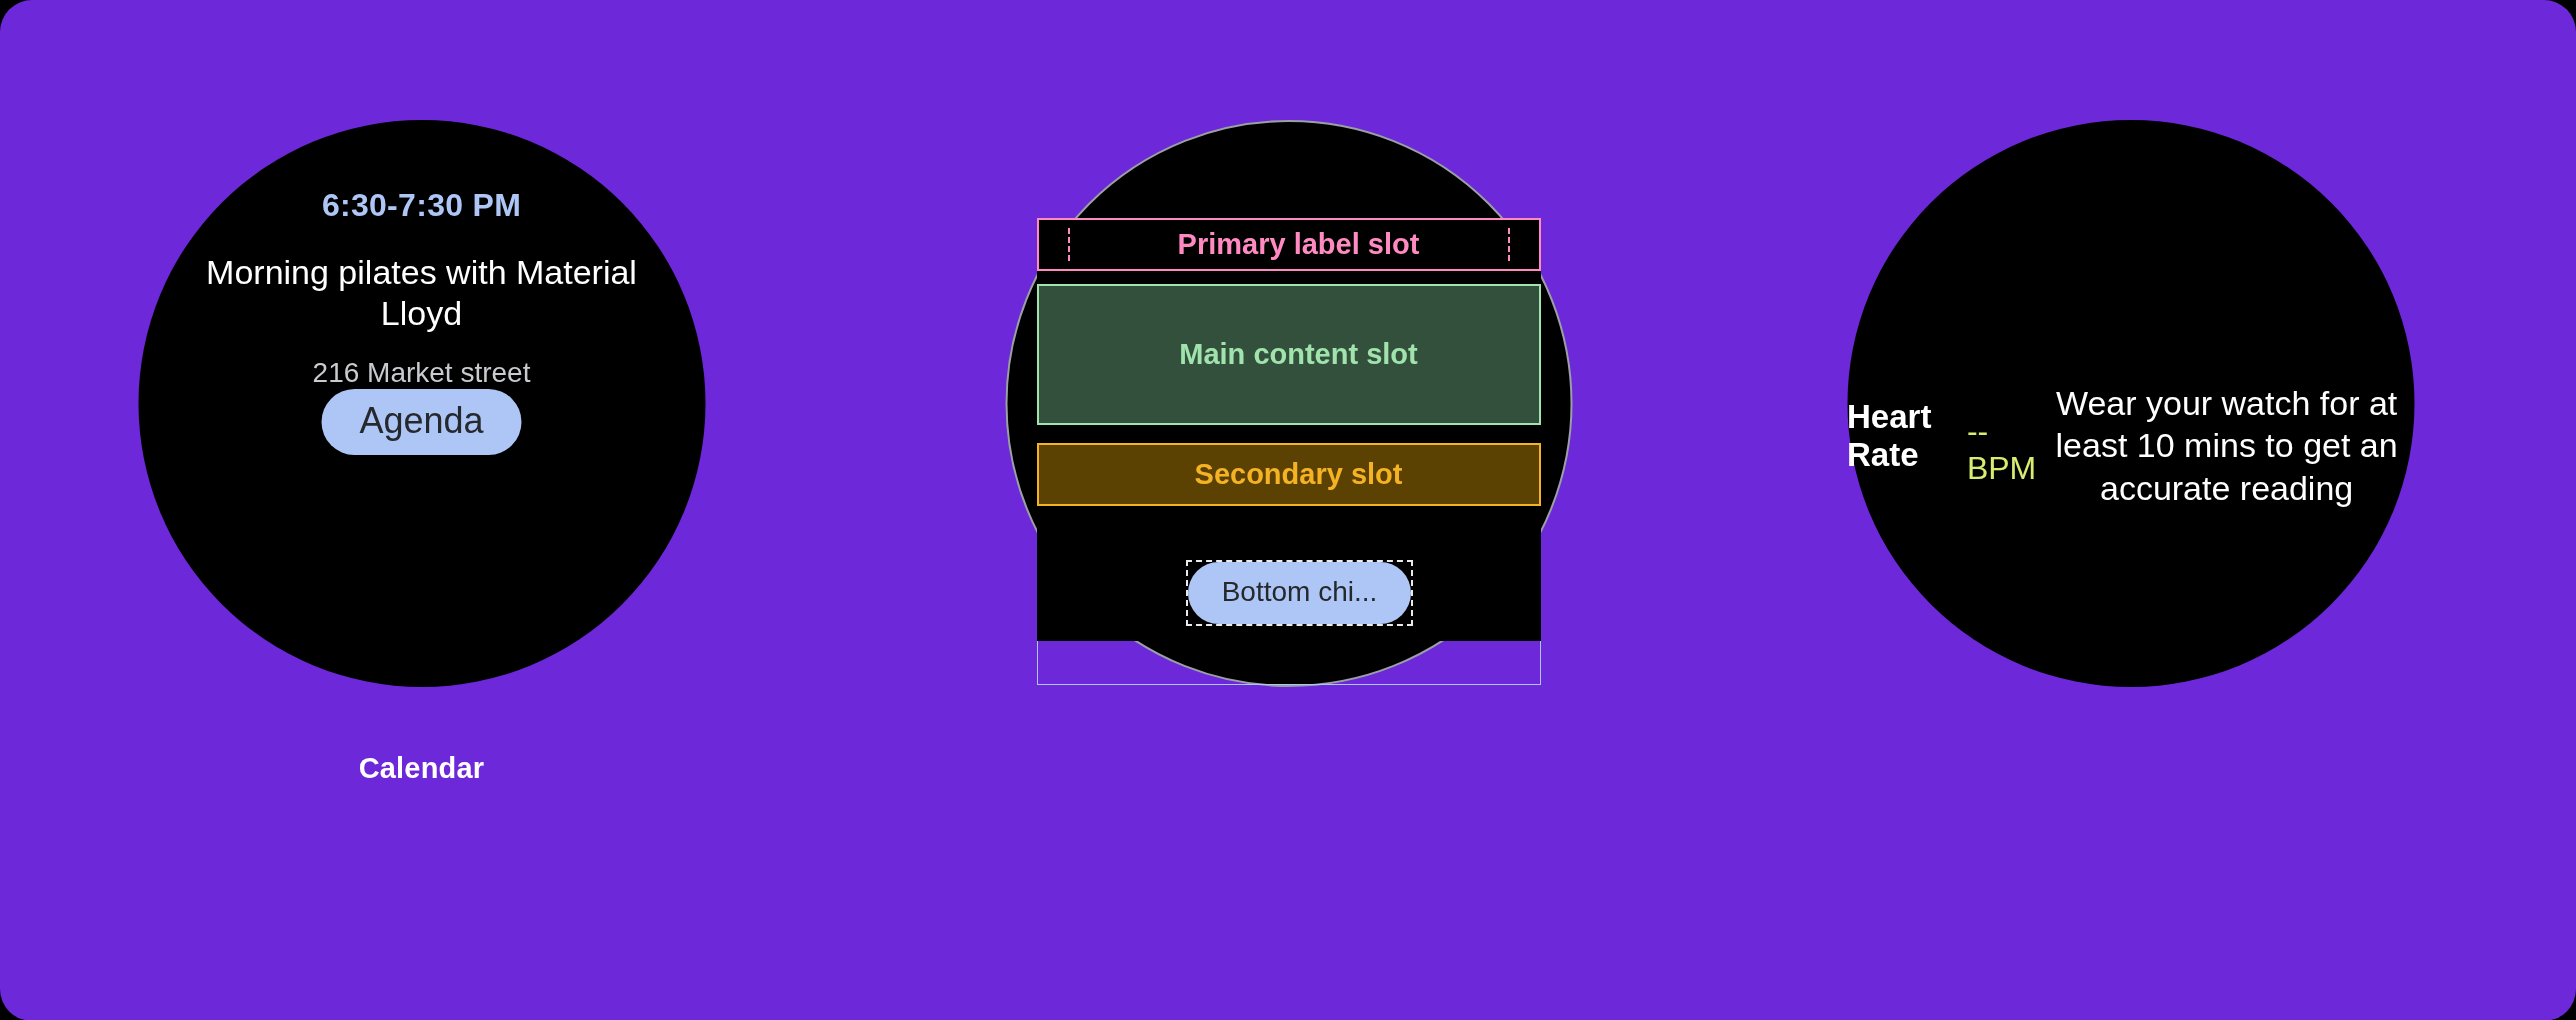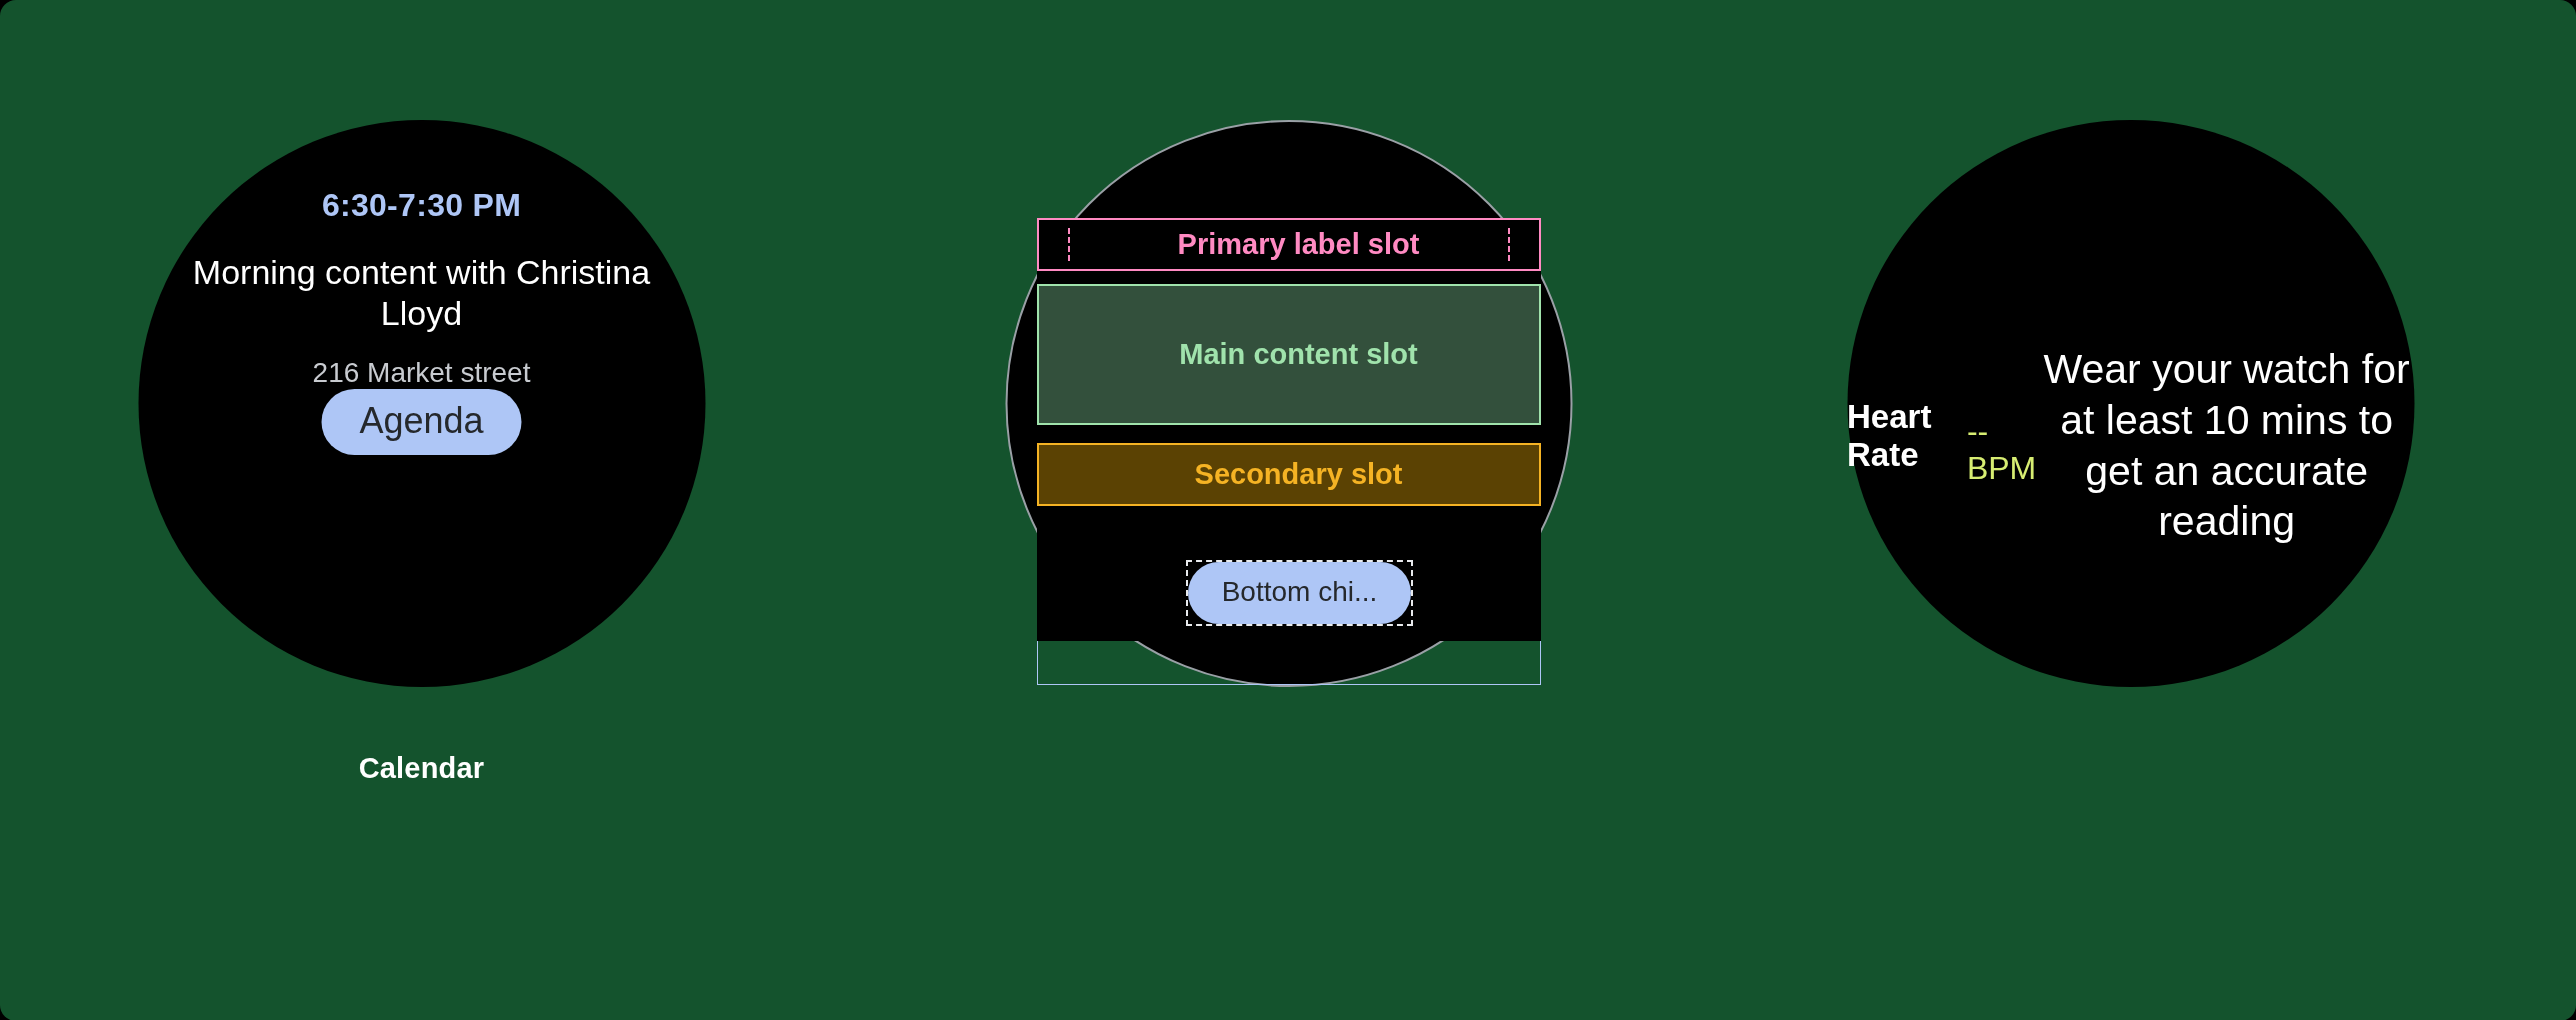--- a/index.html
+++ b/index.html
@@ -12,22 +12,22 @@
     height: 1021px;
     overflow: hidden;
     font-family: "Liberation Sans", sans-serif;
   }
 
   
   #canvas {
     position: relative;
     width: 2576px;
     height: 1021px;
-    background: #14532d;
-    border-radius: 16px;
+    background: #6d28d9;
+    border-radius: 32px;
     overflow: hidden;
   }
 
   
   .panel {
     position: absolute;
     top: 0;
     width: 843px;
     height: 1021px;
   }
@@ -137,21 +137,21 @@
     color: #ffffff;
   }
   .emp-bpm {
     margin-top: 28px;
     font-size: 32px;
     font-weight: 400;
     color: #d7ed72;
   }
   .emp-body {
     margin-top: 19px;
-    font-size: 41px;
+    font-size: 34px;
     font-weight: 400;
     color: #ffffff;
     text-align: center;
     line-height: 1.24;
     width: 516px;
   }
 
   
   .layout-overlay {
     position: absolute;
@@ -270,21 +270,21 @@
 </style>
 </head>
 <body>
 
 <div id="canvas">
 
   <div class="panel" id="panel-calendar">
     <div class="watch">
       <div class="cal-stack">
         <div class="cal-time">6:30-7:30 PM</div>
-        <div class="cal-title">Morning content with Christina Lloyd</div>
+        <div class="cal-title">Morning pilates with Material Lloyd</div>
         <div class="cal-addr">216 Market street</div>
         <div class="chip">Agenda</div>
       </div>
     </div>
     <div class="caption">
       <span>Calendar</span>
     </div>
   </div>
 
   <div class="panel" id="panel-primary">

